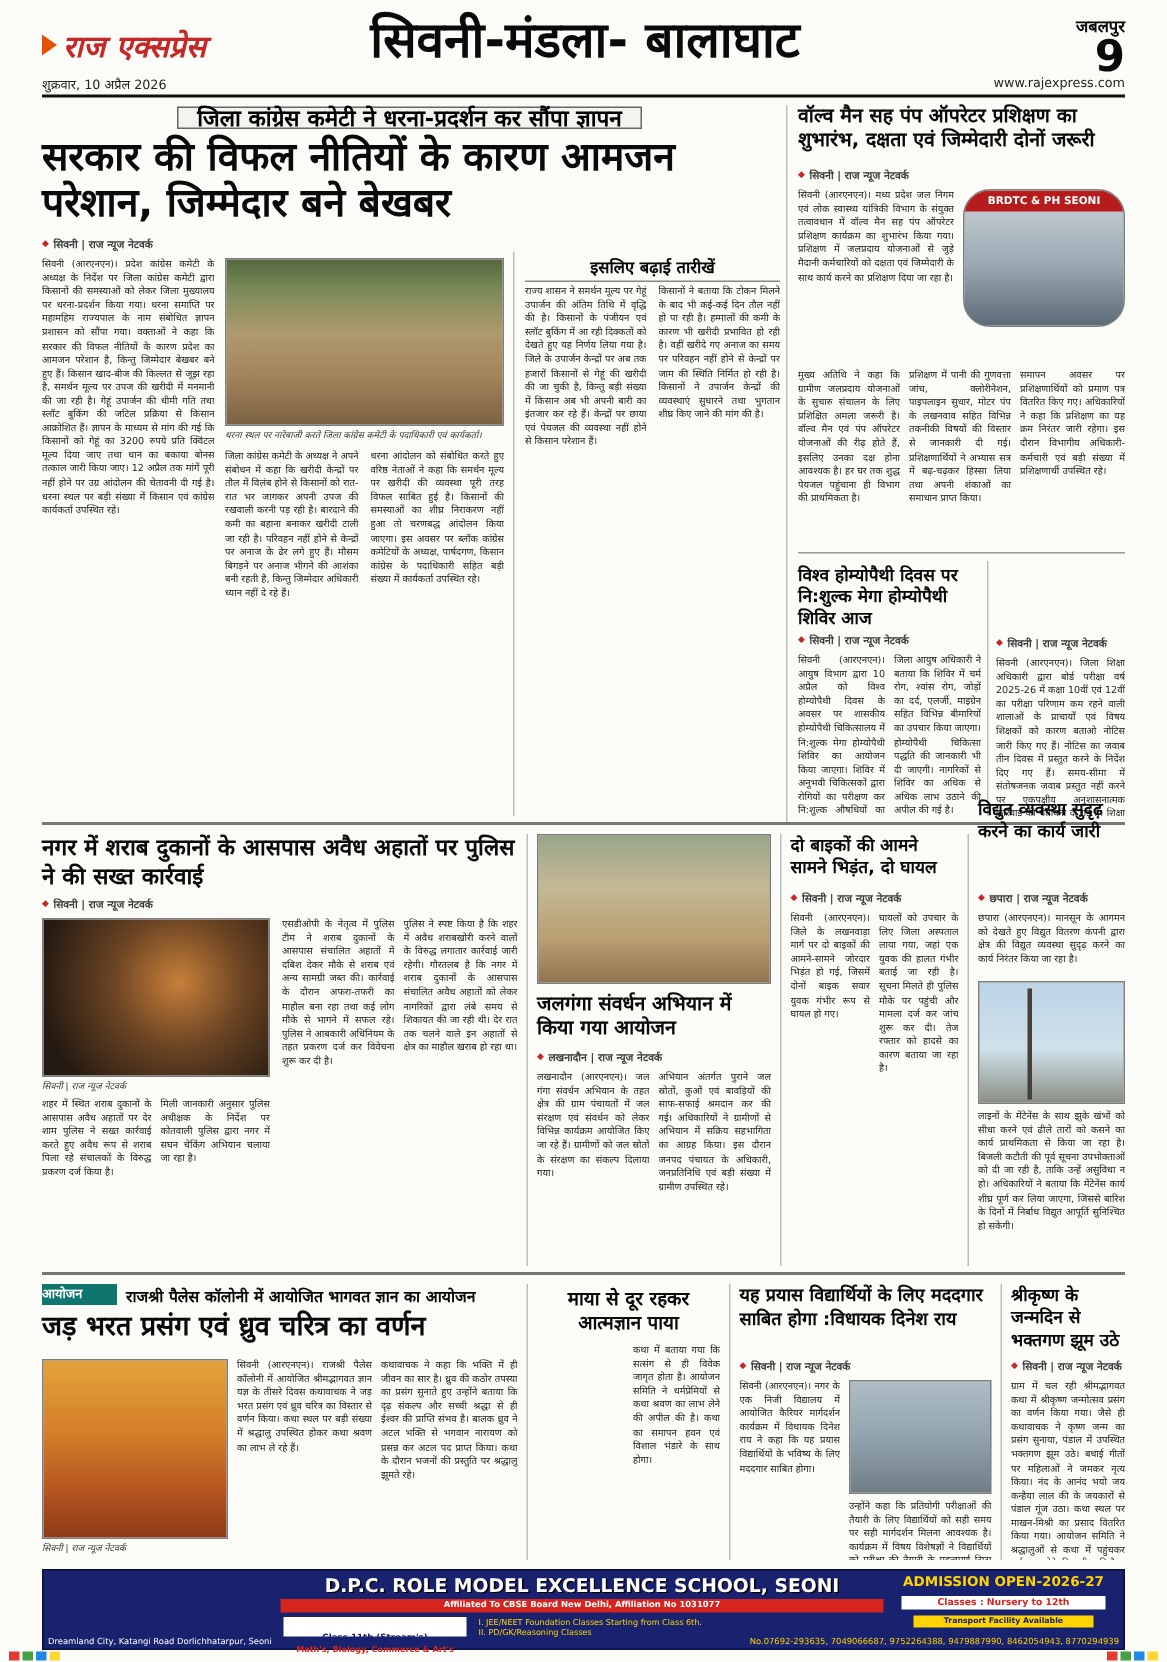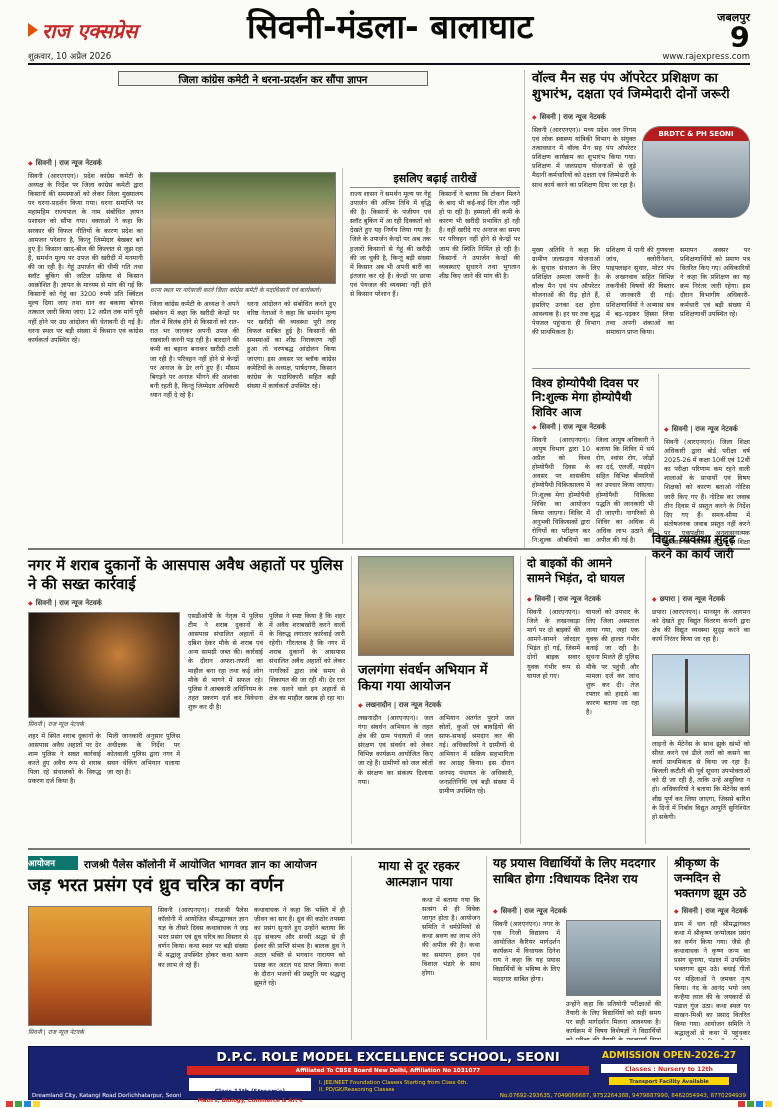--- a/index.html
+++ b/index.html
@@ -33,21 +33,22 @@
   <div class="abs" style="left:28px;top:50px;font-size:8.5px;color:#222;">शुक्रवार, 10 अप्रैल 2026</div>
 
   <div class="abs hl" style="left:180px;top:6px;width:420px;text-align:center;font-size:33px;line-height:1.25;">सिवनी-मंडला- बालाघाट</div>
 
   <div class="abs hl" style="left:640px;top:9px;width:110px;text-align:right;font-size:11px;">जबलपुर</div>
   <div class="abs hl" style="left:640px;top:20px;width:110px;text-align:right;font-size:29px;">9</div>
   <div class="abs" style="left:600px;top:51px;width:150px;text-align:right;font-size:8.5px;color:#222;">www.rajexpress.com</div>
 
   <div class="abs" style="left:28px;top:63px;width:722px;height:2px;background:#111;"></div>
 
-  <div class="abs kickbox" style="left:118px;top:71px;width:310px;height:15px;font-size:10px;line-height:15px;">जिला कांग्रेस कमेटी ने धरना-प्रदर्शन कर सौंपा ज्ञापन</div>
+  <div class="abs kickbox" style="left:118px;top:71px;width:310px;height:15px;font-size:15px;line-height:15px;">जिला कांग्रेस कमेटी ने धरना-प्रदर्शन कर सौंपा ज्ञापन</div>
+  <div class="abs hl" style="left:28px;top:90px;width:492px;font-size:26px;line-height:1.2;">सरकार की विफल नीतियों के कारण आमजन परेशान, जिम्मेदार बने बेखबर</div>
   <div class="abs by" style="left:28px;top:158px;">
     <span class="dm">◆</span>
     <span>सिवनी | राज न्यूज नेटवर्क</span>
   </div>
 
   <div class="abs bt" style="left:28px;top:172px;width:115px;height:372px;">सिवनी (आरएनएन)। प्रदेश कांग्रेस कमेटी के अध्यक्ष के निर्देश पर जिला कांग्रेस कमेटी द्वारा किसानों की समस्याओं को लेकर जिला मुख्यालय पर धरना-प्रदर्शन किया गया। धरना समाप्ति पर महामहिम राज्यपाल के नाम संबोधित ज्ञापन प्रशासन को सौंपा गया। वक्ताओं ने कहा कि सरकार की विफल नीतियों के कारण प्रदेश का आमजन परेशान है, किन्तु जिम्मेदार बेखबर बने हुए हैं। किसान खाद-बीज की किल्लत से जूझ रहा है, समर्थन मूल्य पर उपज की खरीदी में मनमानी की जा रही है। गेहूं उपार्जन की धीमी गति तथा स्लॉट बुकिंग की जटिल प्रक्रिया से किसान आक्रोशित हैं। ज्ञापन के माध्यम से मांग की गई कि किसानों को गेहूं का 3200 रुपये प्रति क्विंटल मूल्य दिया जाए तथा धान का बकाया बोनस तत्काल जारी किया जाए। 12 अप्रैल तक मांगें पूरी नहीं होने पर उग्र आंदोलन की चेतावनी दी गई है। धरना स्थल पर बड़ी संख्या में किसान एवं कांग्रेस कार्यकर्ता उपस्थित रहे।</div>
 
   <div class="photo" style="left:150px;top:172px;width:186px;height:112px;background:linear-gradient(180deg,#55683f 0%,#7a8a57 18%,#b09a6f 45%,#a3845c 70%,#7c6243 100%);"></div>
   <div class="abs cap" style="left:150px;top:286px;width:186px;">धरना स्थल पर नारेबाजी करते जिला कांग्रेस कमेटी के पदाधिकारी एवं कार्यकर्ता।</div>
 

